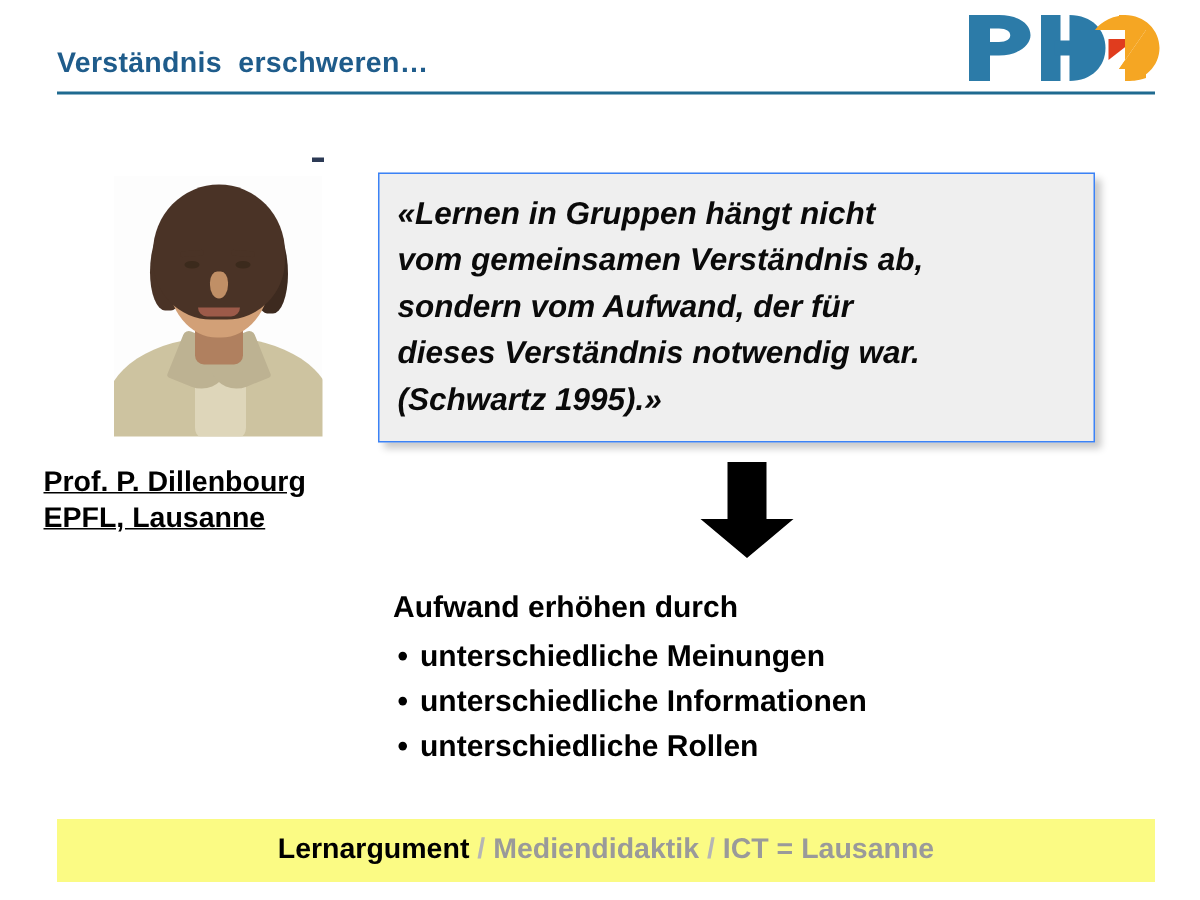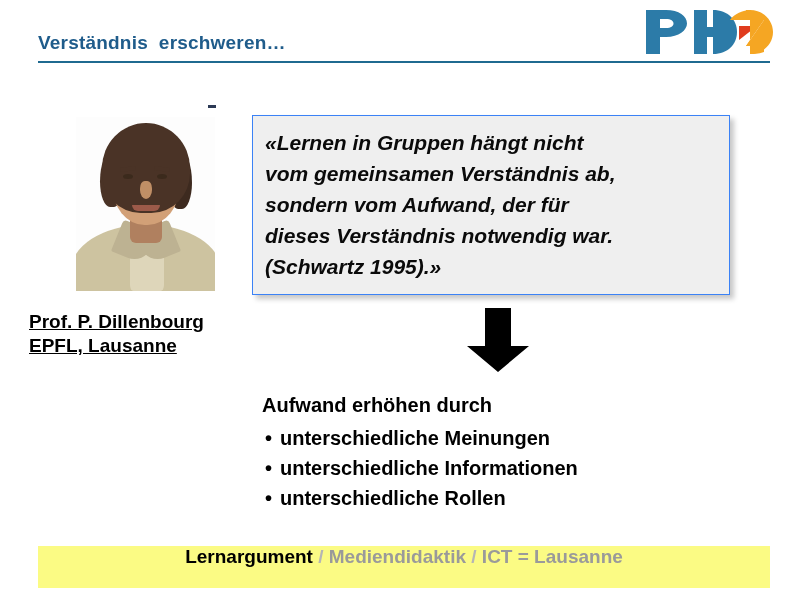--- a/index.html
+++ b/index.html
@@ -221,20 +221,21 @@
     left: 38px;
     top: 546px;
     width: 732px;
     height: 42px;
     background: #FBFB84;
   }
   #footer-text {
     position: absolute;
     left: 0; right: 0; top: 0; bottom: 0;
     display: flex;
+    align-items: center;
     justify-content: center;
     font-size: 19px;
     font-weight: bold;
     white-space: pre;
   }
   .foot-active { color: #000000; }
   .foot-dim { color: #9a9a9a; }
   .foot-sep { color: #b5b5b5; }
 
   

